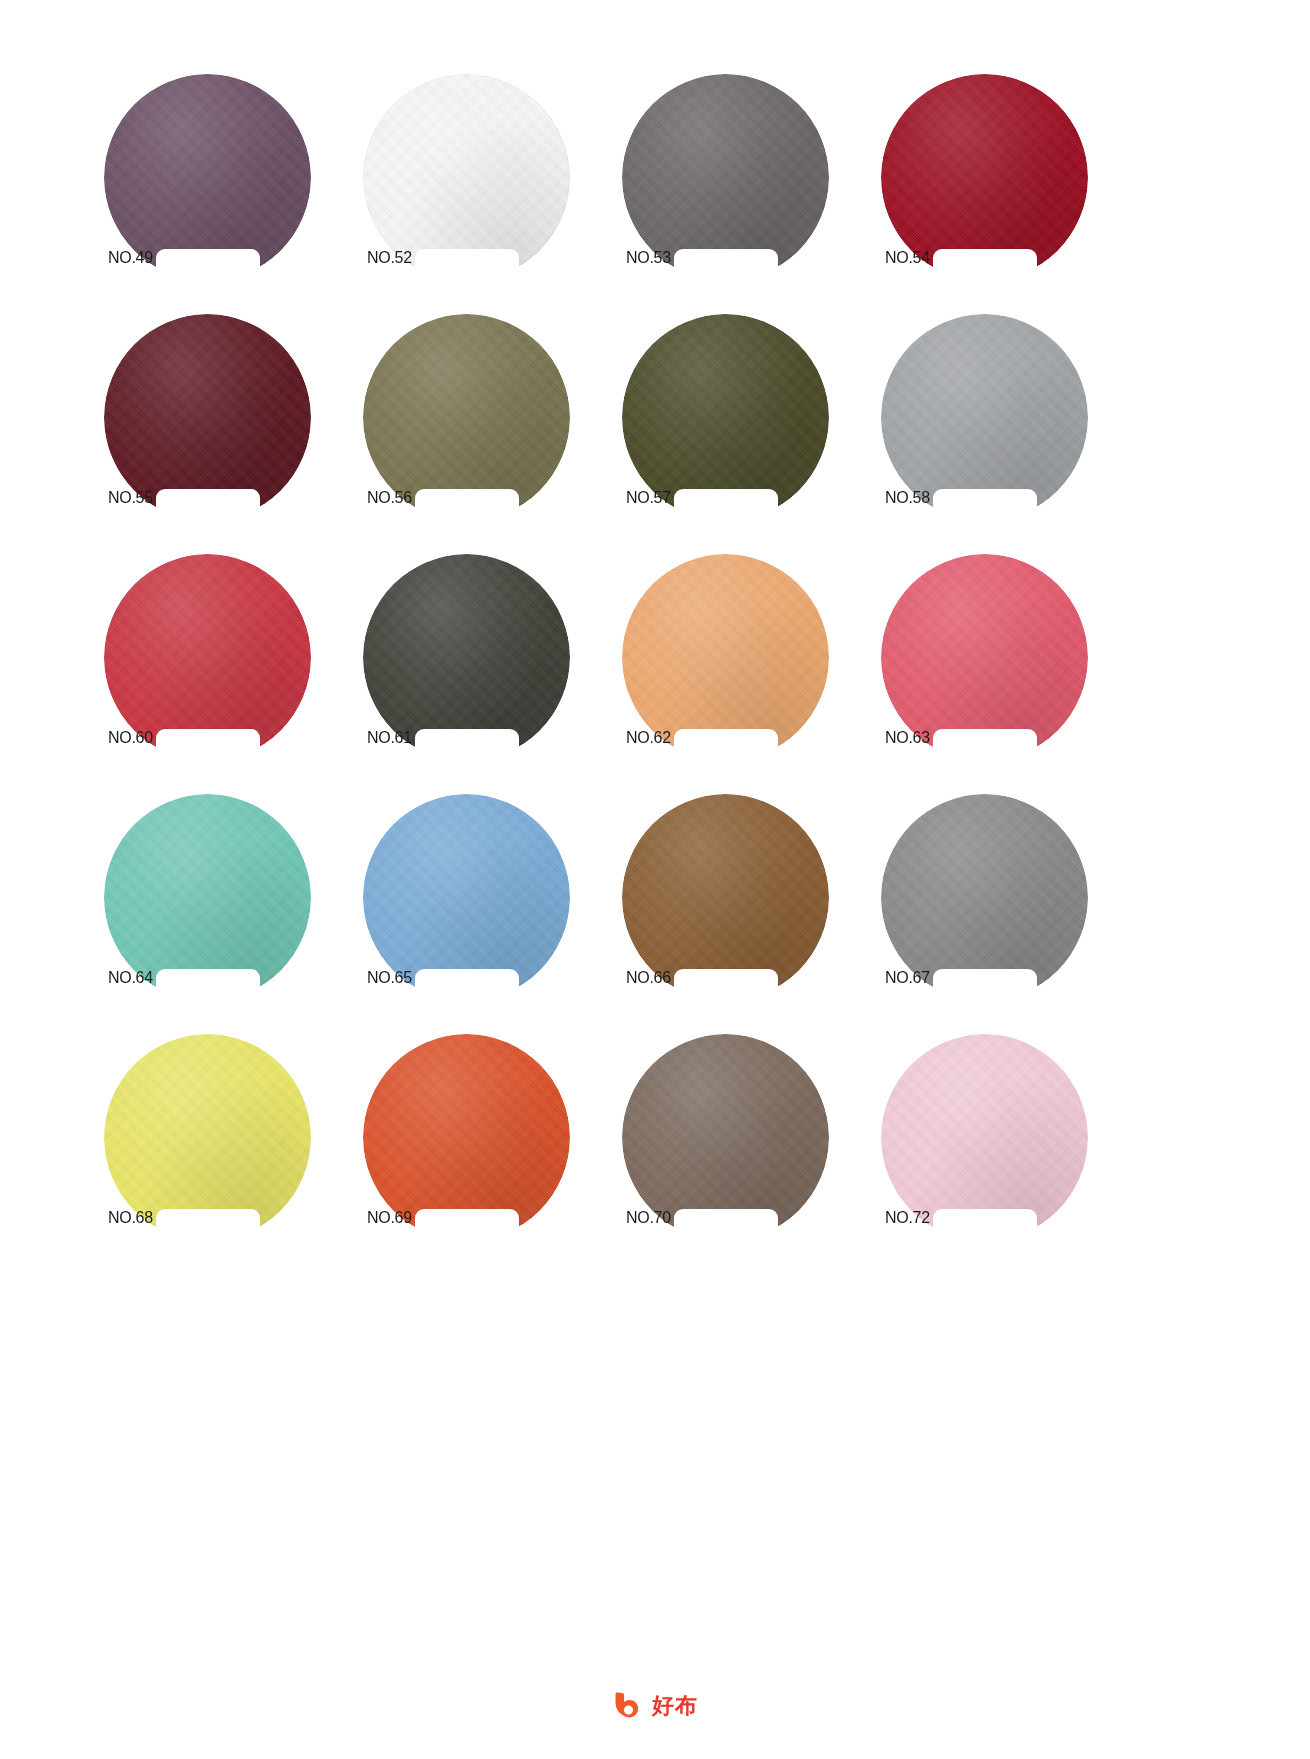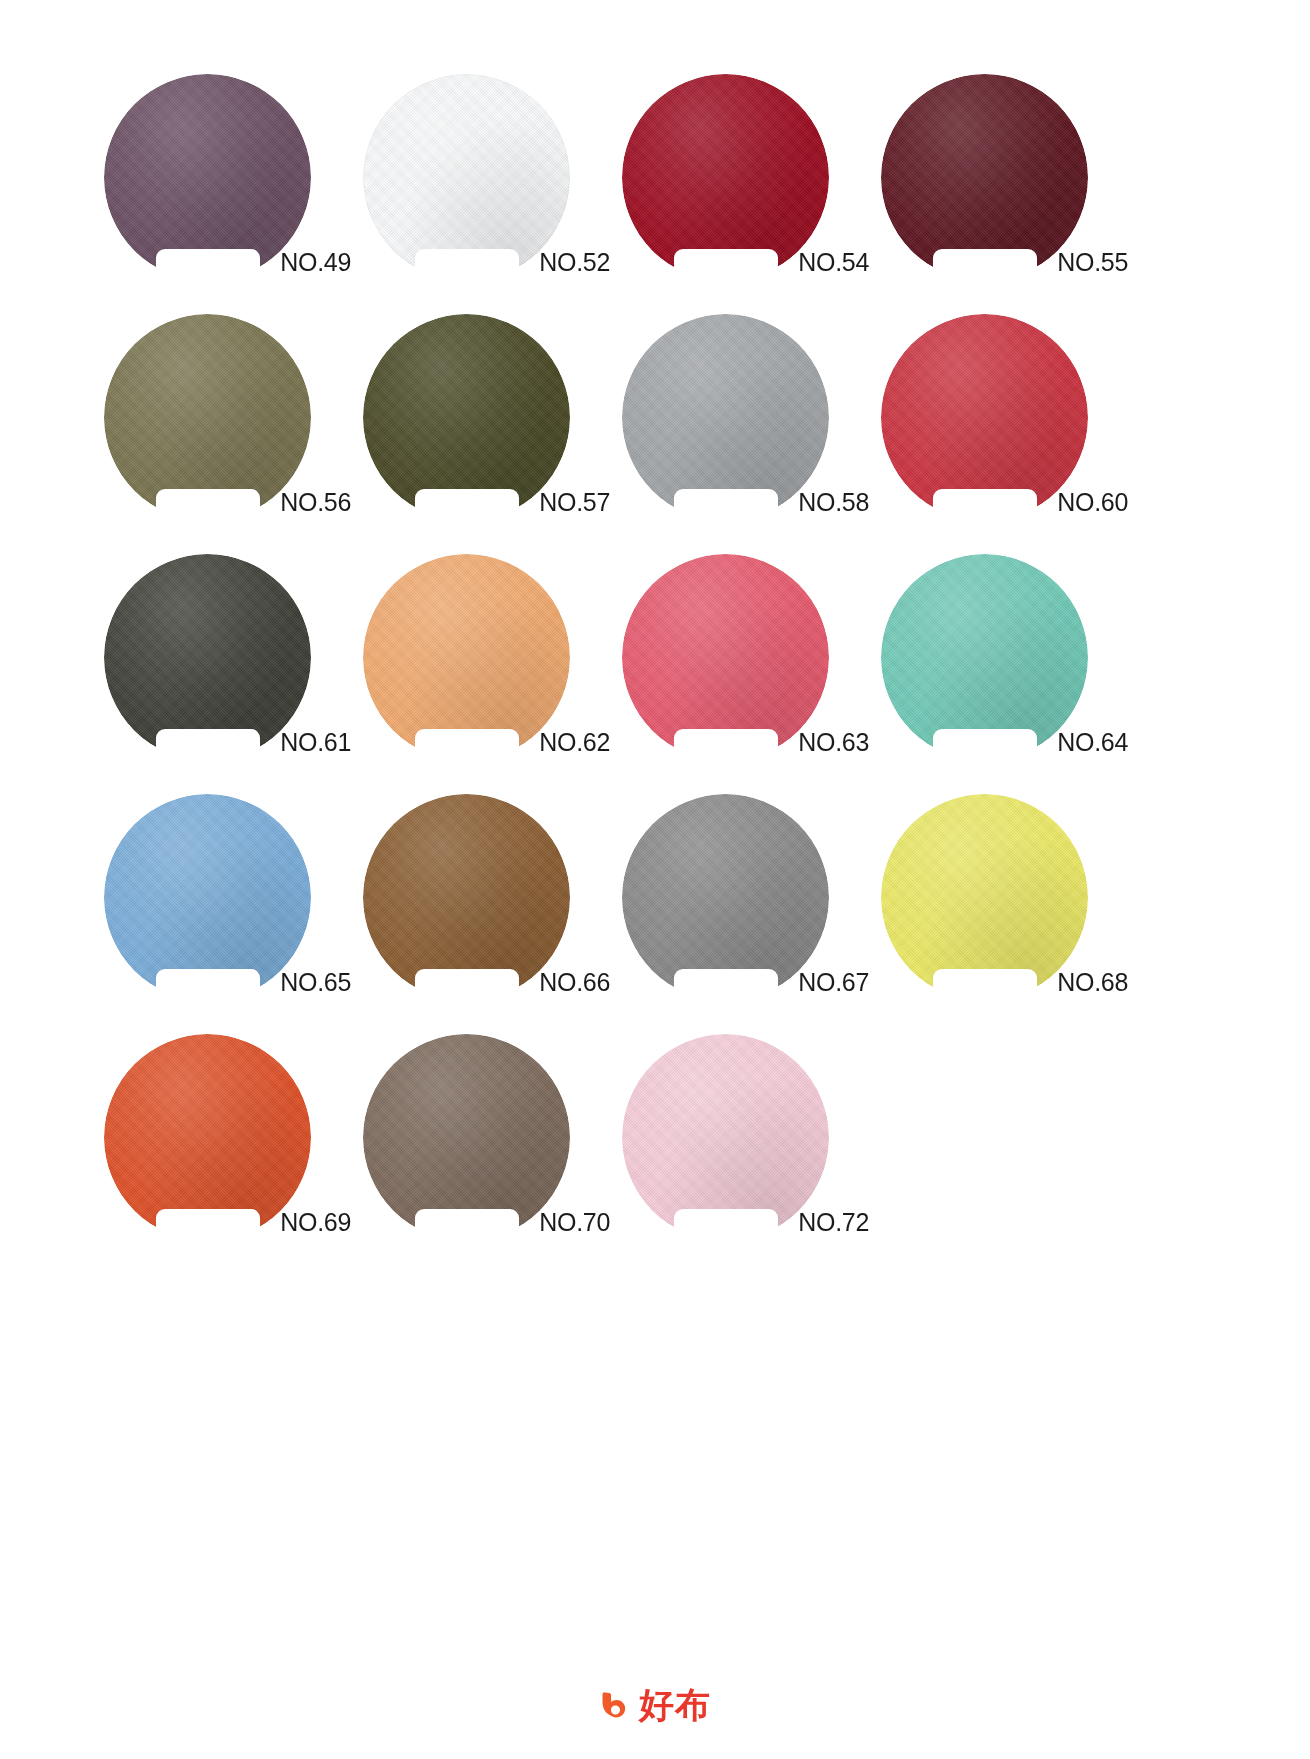--- a/index.html
+++ b/index.html
@@ -108,23 +108,23 @@
     border-top-left-radius: 9px;
     border-top-right-radius: 9px;
     z-index: 3;
   }
 
   .swatch-label {
     position: absolute;
     left: 0;
     right: 0;
     top: 188px;
-    text-align: right;
+    text-align: left;
     font-family: "Liberation Sans", sans-serif;
-    font-size: 25px;
+    font-size: 16px;
     font-weight: 400;
     letter-spacing: -0.3px;
     color: #1b1b1b;
     z-index: 4;
     line-height: 1;
     padding-left: 16px;
   }
 
   
   #brand-footer {
@@ -140,21 +140,21 @@
 
   #brand-mark {
     width: 34px;
     height: 34px;
     position: relative;
     flex: none;
   }
 
   #brand-text {
     font-family: "DejaVu Sans", sans-serif;
-    font-size: 35px;
+    font-size: 22px;
     font-weight: 700;
     letter-spacing: 1px;
     line-height: 1;
   }
 </style>
 </head>
 <body>
 
 <div id="swatch-page" style="background: rgb(255, 255, 255);">
 
@@ -165,20 +165,27 @@
           <div class="notch"></div>
         </div>
         <div class="swatch-label">NO.49</div>
       </div>
       <div class="swatch-cell">
         <div class="disc-wrap">
           <div class="disc" style="background: rgb(250, 251, 252); box-shadow: rgba(0, 0, 0, 0.043) 0px 0px 0px 1px inset;"></div>
           <div class="notch"></div>
         </div>
         <div class="swatch-label">NO.52</div>
+      </div>
+      <div class="swatch-cell">
+        <div class="disc-wrap">
+          <div class="disc" style="background: rgb(107, 102, 104);"></div>
+          <div class="notch"></div>
+        </div>
+        <div class="swatch-label">NO.53</div>
       </div>
       <div class="swatch-cell">
         <div class="disc-wrap">
           <div class="disc" style="background: rgb(158, 12, 32);"></div>
           <div class="notch"></div>
         </div>
         <div class="swatch-label">NO.54</div>
       </div>
       <div class="swatch-cell">
         <div class="disc-wrap">

